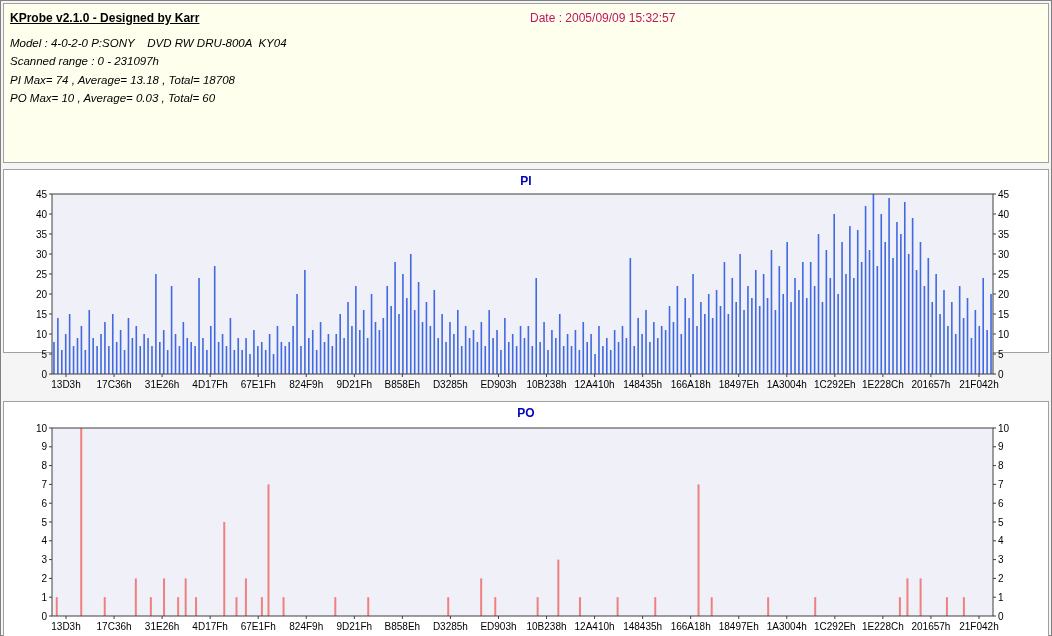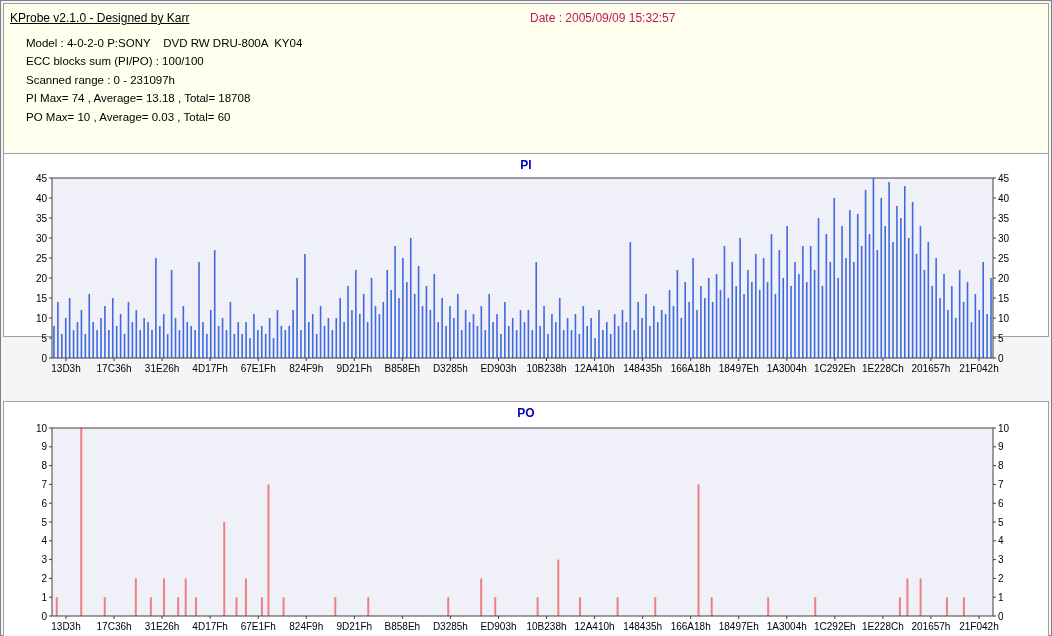--- a/index.html
+++ b/index.html
@@ -15,43 +15,43 @@
     border:1px solid #808080;
     background:#f5f5f5;
   }
   .info-panel {
     position:absolute; left:2px; top:2px; width:1046px; height:160px;
     background:#ffffee;
     border:1px solid #a0a0a0;
   }
   .app-title {
     position:absolute; left:6px; top:7px;
-    font-size:12px; font-weight:normal; text-decoration:underline;
+    font-size:12px; font-weight:bold; text-decoration:underline;
     color:#000;
     white-space:pre;
   }
   .date-label {
     position:absolute; left:526px; top:7px;
     font-size:12px; color:#be185d;
     white-space:pre;
   }
   .info-lines {
-    position:absolute; left:22px; top:30px; right:6px;
+    position:absolute; left:6px; top:30px; right:6px;font-style:italic;
   }
   .info-line {
     font-size:11.5px; color:#000;
     line-height:18.4px;
     white-space:pre;
   }
   .chart-panel {
     position:absolute; left:2px; width:1046px;
     background:#ffffff;
     border:1px solid #a0a0a0;
   }
-  #pi-panel { top:152px; height:184px; }
+  #pi-panel { top:168px; height:184px; }
   #po-panel { top:400px; height:271px; }
   .chart-title {
     position:absolute; top:4px; left:0; width:100%;
     text-align:center;
     font-size:12px; font-weight:bold;
     color:#0000bb;
   }
   .chart-svg { position:absolute; left:0; top:0; }
   #pi-chart { width:1044px; height:226px; }
   #po-chart { width:1044px; height:232px; }
@@ -60,21 +60,20 @@
 </head>
 <body>
 
 <div class="window">
 
   <div class="info-panel">
     <div class="app-title">KProbe v2.1.0 - Designed by Karr</div>
     <div class="date-label">Date : 2005/09/09 15:32:57</div>
     <div class="info-lines">
       <div class="info-line">Model : 4-0-2-0 P:SONY    DVD RW DRU-800A  KY04</div>
-      <div class="info-line">ECC blocks sum (PI/PO) : 100/100</div>
       <div class="info-line">Scanned range : 0 - 231097h</div>
       <div class="info-line">PI Max= 74 , Average= 13.18 , Total= 18708</div>
       <div class="info-line">PO Max= 10 , Average= 0.03 , Total= 60</div>
     </div>
   </div>
 
   <div class="chart-panel" id="pi-panel">
     <div class="chart-title">PI</div>
     <svg class="chart-svg" id="pi-chart" xmlns="http://www.w3.org/2000/svg">
         <rect x="48" y="24" width="941" height="180" fill="#f0f0f8"></rect>

